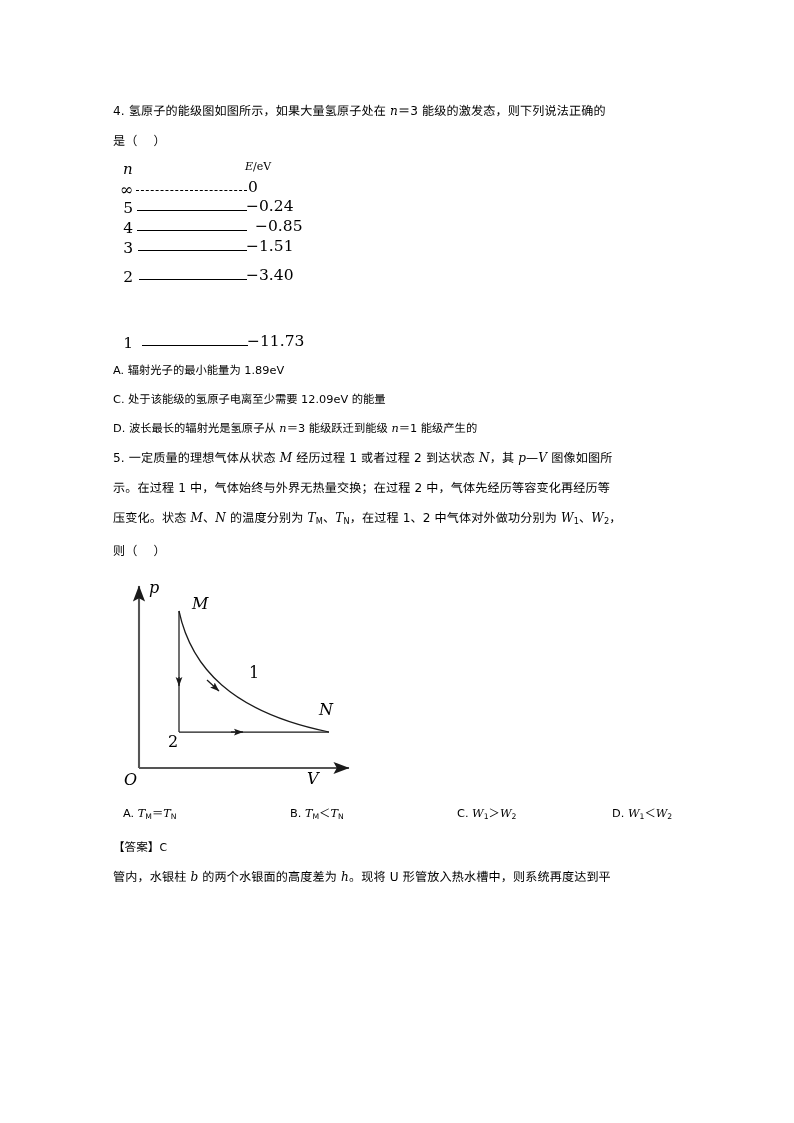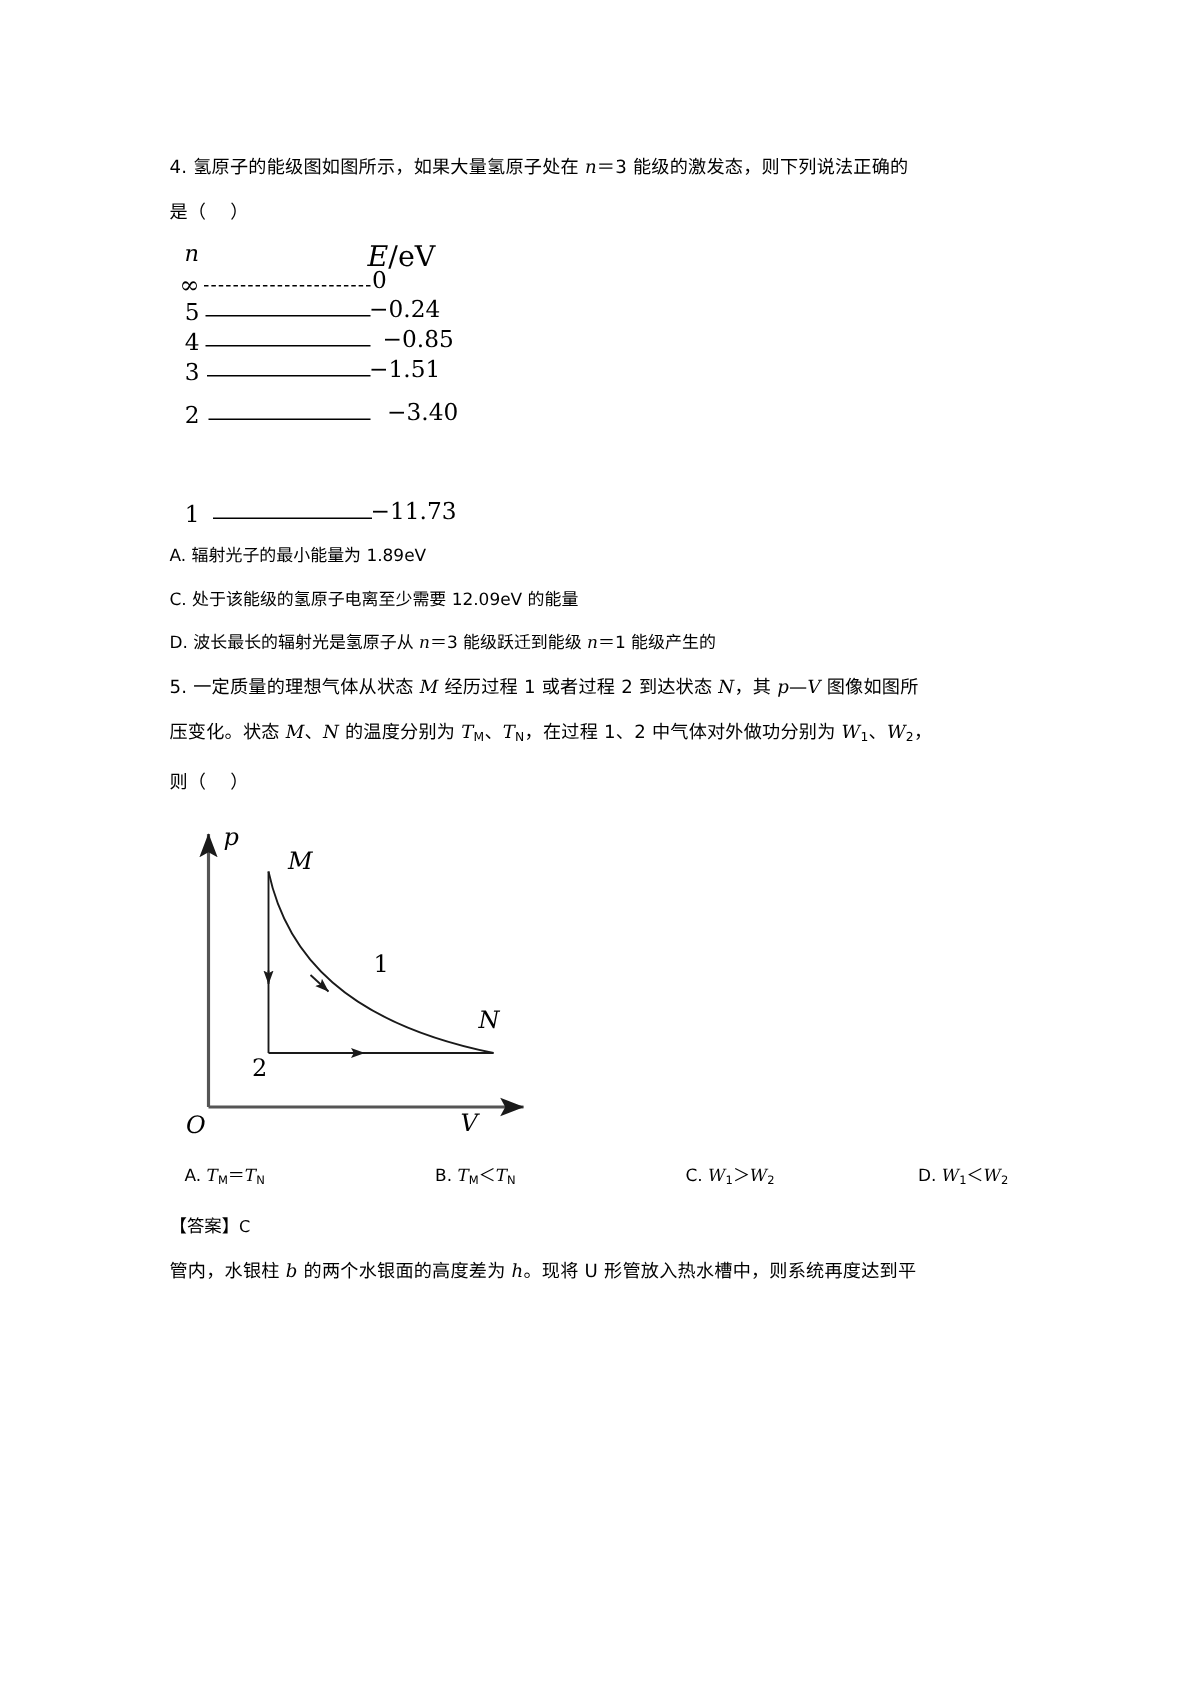--- a/index.html
+++ b/index.html
@@ -60,21 +60,21 @@
     margin-top: 4px;
     font-family: "DejaVu Serif", "Liberation Serif", serif;
   }
   .el-head-n {
     position: absolute;
     font-style: italic;
     font-size: 15px;
   }
   .el-head-e {
     position: absolute;
-    font-size: 19px;
+    font-size: 11px;
   }
   .el-head-e .slash { font-style: normal; }
   .el-n {
     position: absolute;
     font-size: 15.5px;
     text-align: right;
     width: 18px;
   }
   .el-inf { font-size: 16px; }
   .el-line {
@@ -147,40 +147,43 @@
       <span class="el-n" style="left:0px; top:59px;">4</span>
       <span class="el-line" style="left:22px; top:70px; width:110px;"></span>
       <span class="el-val" style="left:140px; top:57px;">−0.85</span>
 
       <span class="el-n" style="left:0px; top:79px;">3</span>
       <span class="el-line" style="left:23px; top:90px; width:109px;"></span>
       <span class="el-val" style="left:131px; top:77px;">−1.51</span>
 
       <span class="el-n" style="left:0px; top:108px;">2</span>
       <span class="el-line" style="left:24px; top:119px; width:108px;"></span>
-      <span class="el-val" style="left:143px; top:106px;">−3.40</span>
+      <span class="el-val" style="left:131px; top:106px;">−3.40</span>
 
       <span class="el-n" style="left:0px; top:174px;">1</span>
       <span class="el-line" style="left:27px; top:185px; width:106px;"></span>
       <span class="el-val" style="left:132px; top:172px;">−11.73</span>
     </div>
 
     <div class="opt">
       A. 辐射光子的最小能量为 1.89eV
     </div>
     <div class="opt">
       C. 处于该能级的氢原子电离至少需要 12.09eV 的能量
     </div>
     <div class="opt">
       D. 波长最长的辐射光是氢原子从 <i>n</i>＝3 能级跃迁到能级 <i>n</i>＝1 能级产生的
     </div>
 
 
     <div class="qline">
       5. 一定质量的理想气体从状态 <i>M</i> 经历过程 1 或者过程 2 到达状态 <i>N</i>，其 <i>p</i>—<i>V</i> 图像如图所
+    </div>
+    <div class="qline">
+      示。在过程 1 中，气体始终与外界无热量交换；在过程 2 中，气体先经历等容变化再经历等
     </div>
     <div class="qline">
       压变化。状态 <i>M</i>、<i>N</i> 的温度分别为 <i>T</i><sub>M</sub>、<i>T</i><sub>N</sub>，在过程 1、2 中气体对外做功分别为 <i>W</i><sub>1</sub>、<i>W</i><sub>2</sub>，
     </div>
     <div class="qline">
       则（&nbsp;&nbsp;&nbsp;&nbsp;）
     </div>
 
     <div class="pvwrap">
       <svg width="340" height="232" viewBox="0 0 340 232">

